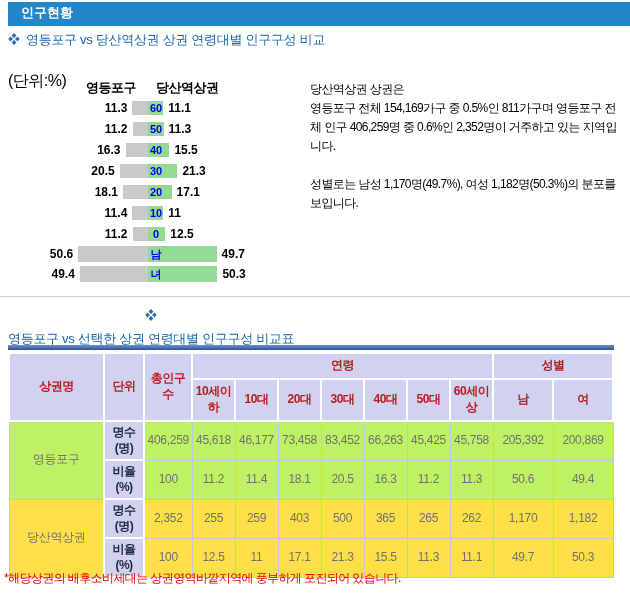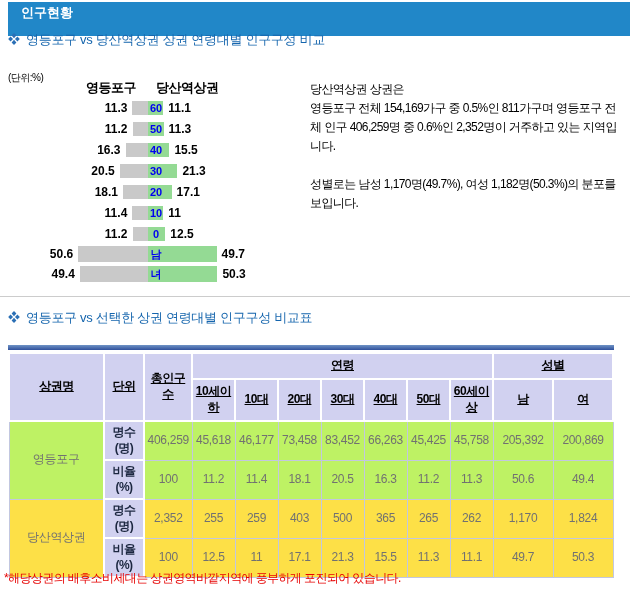--- a/index.html
+++ b/index.html
@@ -1,31 +1,31 @@
 <!DOCTYPE html>
 <html><head>
 <meta charset="utf-8">
 <style>
   html,body{margin:0;padding:0;background:#fff;}
   body{font-family:"Liberation Sans","DejaVu Sans",sans-serif;}
   .page{position:relative;width:630px;height:598px;background:#fff;overflow:hidden;}
 
   
-  .topbar{position:absolute;left:8px;right:0;top:2px;height:34px;background:#2187c8;
+  .topbar{position:absolute;left:8px;right:0;top:2px;height:24px;background:#2187c8;
           color:#fff;font-weight:bold;font-size:13px;line-height:22px;
           padding-left:13px;box-sizing:border-box;}
 
   
   .sec-title{position:absolute;left:8px;display:flex;align-items:center;gap:6px;
              color:#1565ad;font-weight:normal;font-size:13px;letter-spacing:-0.3px;}
-  #sec1{top:31px;} #sec2{top:309px;}
+  #sec1{top:31px;} #sec2{top:309px;flex-direction:column;}
   .dicon{flex:0 0 auto;display:inline-block;}
 
   
-  .unit{position:absolute;left:8px;top:71px;font-size:10px;color:#000;letter-spacing:-0.5px;}
+  .unit{position:absolute;left:8px;top:71px;font-size:16px;color:#000;letter-spacing:-0.5px;}
   .pyr{position:absolute;left:0;top:78px;width:302px;}
   .pyr-headers{display:flex;height:19px;font-weight:bold;font-size:13px;color:#000;letter-spacing:-0.5px;}
   .lhalf{width:148px;display:flex;justify-content:flex-end;align-items:center;}
   .rhalf{flex:1;display:flex;justify-content:flex-start;align-items:center;}
   .pyr-headers .lhalf{padding-right:12px;box-sizing:border-box;}
   .pyr-headers .rhalf{padding-left:8px;}
   .pyr-row{position:relative;display:flex;align-items:center;height:21px;}
   .pyr-row.gender{height:20px;}
   .bar{height:14px;flex:0 0 auto;}
   .gender .bar{height:16px;}
@@ -42,23 +42,23 @@
   .desc{position:absolute;left:310px;top:80px;width:316px;font-size:12px;
         line-height:19px;color:#000;letter-spacing:-0.6px;}
   .desc p{margin:0 0 19px 0;white-space:pre-line;}
 
   .divider{position:absolute;left:0;right:0;top:296px;height:1px;background:#ccc;}
 
   
   .tbl-wrap{position:absolute;left:8px;top:345px;width:606px;}
   .tbl-topbar{height:5px;background:linear-gradient(#6e93c5,#30509c);margin-bottom:2px;}
   table{width:100%;border-collapse:collapse;table-layout:fixed;}
-  th{background:#d1d1f0;border:2px solid #fff;color:#000000;font-weight:bold;
+  th{background:#d1d1f0;border:2px solid #fff;color:#b91c1c;font-weight:bold;
      font-size:12px;text-align:center;word-break:break-all;line-height:1.3;
-     letter-spacing:-0.5px;padding:0 2px;text-decoration:underline;}
+     letter-spacing:-0.5px;padding:0 2px;}
   thead tr.r1 th{height:24px;}
   thead tr.r2 th{height:40px;}
   td{border:1px solid #c2c7e0;font-size:12px;color:#717171;text-align:center;
      height:37px;letter-spacing:-0.3px;word-break:break-all;line-height:1.3;padding:0 1px;}
   td.unit-cell{background:#d1d1f0;border:2px solid #fff;color:#1c2740;font-weight:bold;
                letter-spacing:-0.5px;}
   tr.g0 td.data-cell, tr.g0 td.name-cell{background:#bef264;}
   tr.g1 td.data-cell, tr.g1 td.name-cell{background:#fde047;}
 
   .footnote{position:absolute;left:4px;top:570px;font-size:12px;color:#e60000;letter-spacing:-0.6px;}
@@ -292,21 +292,21 @@
             <td class="unit-cell">명수(명)</td>
             <td class="data-cell">2,352</td>
             <td class="data-cell">255</td>
             <td class="data-cell">259</td>
             <td class="data-cell">403</td>
             <td class="data-cell">500</td>
             <td class="data-cell">365</td>
             <td class="data-cell">265</td>
             <td class="data-cell">262</td>
             <td class="data-cell">1,170</td>
-            <td class="data-cell">1,824</td>
+            <td class="data-cell">1,182</td>
           </tr>
           <tr class="g1">
             <td class="unit-cell">비율(%)</td>
             <td class="data-cell">100</td>
             <td class="data-cell">12.5</td>
             <td class="data-cell">11</td>
             <td class="data-cell">17.1</td>
             <td class="data-cell">21.3</td>
             <td class="data-cell">15.5</td>
             <td class="data-cell">11.3</td>

